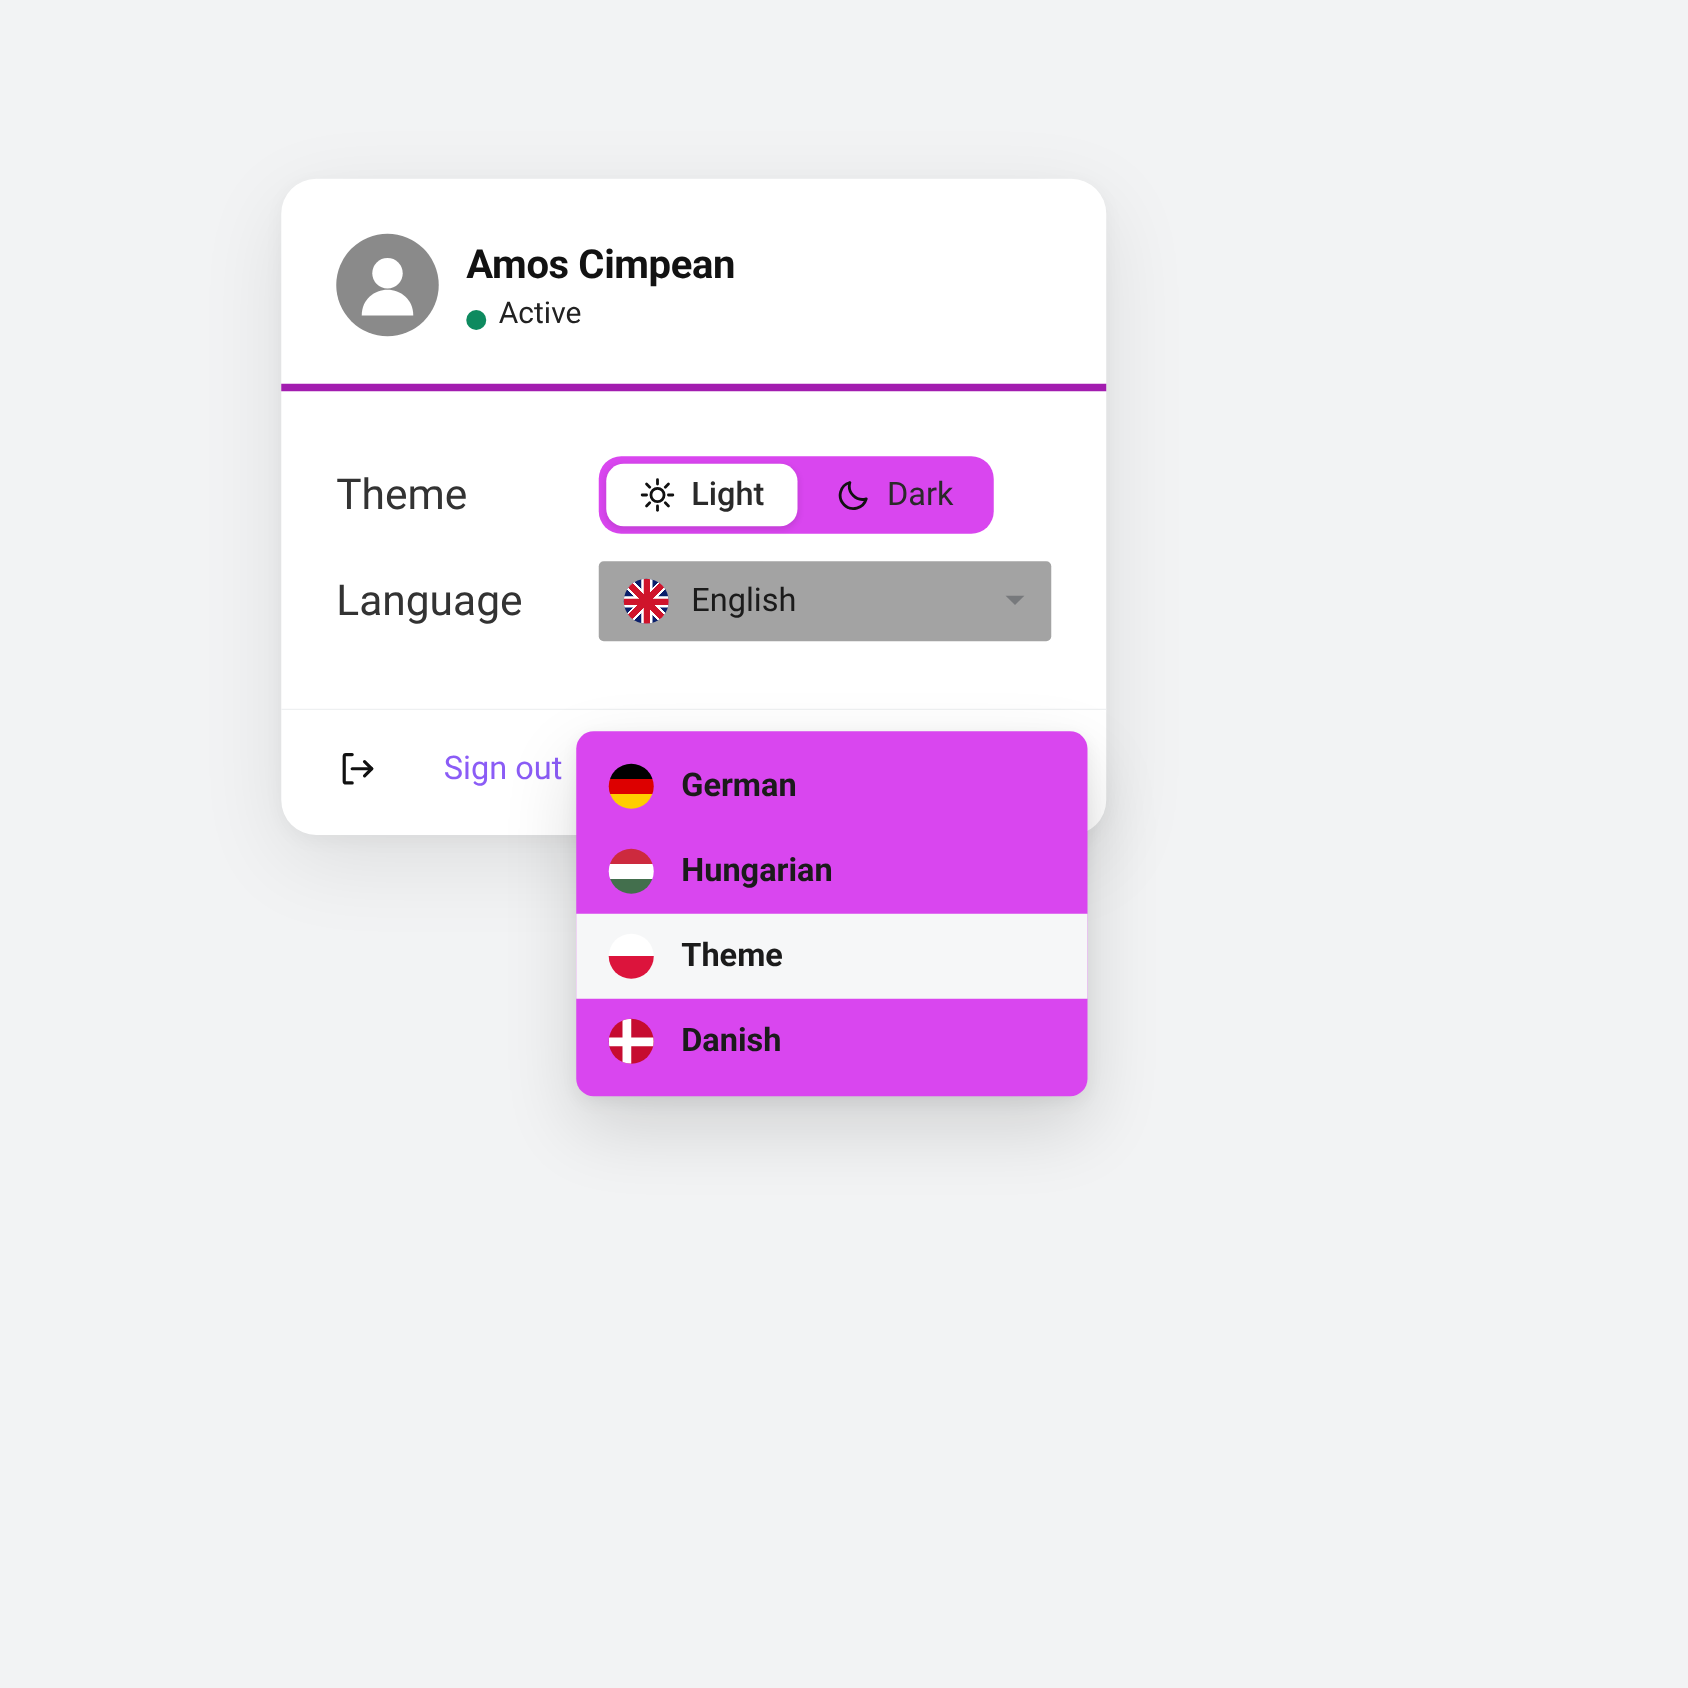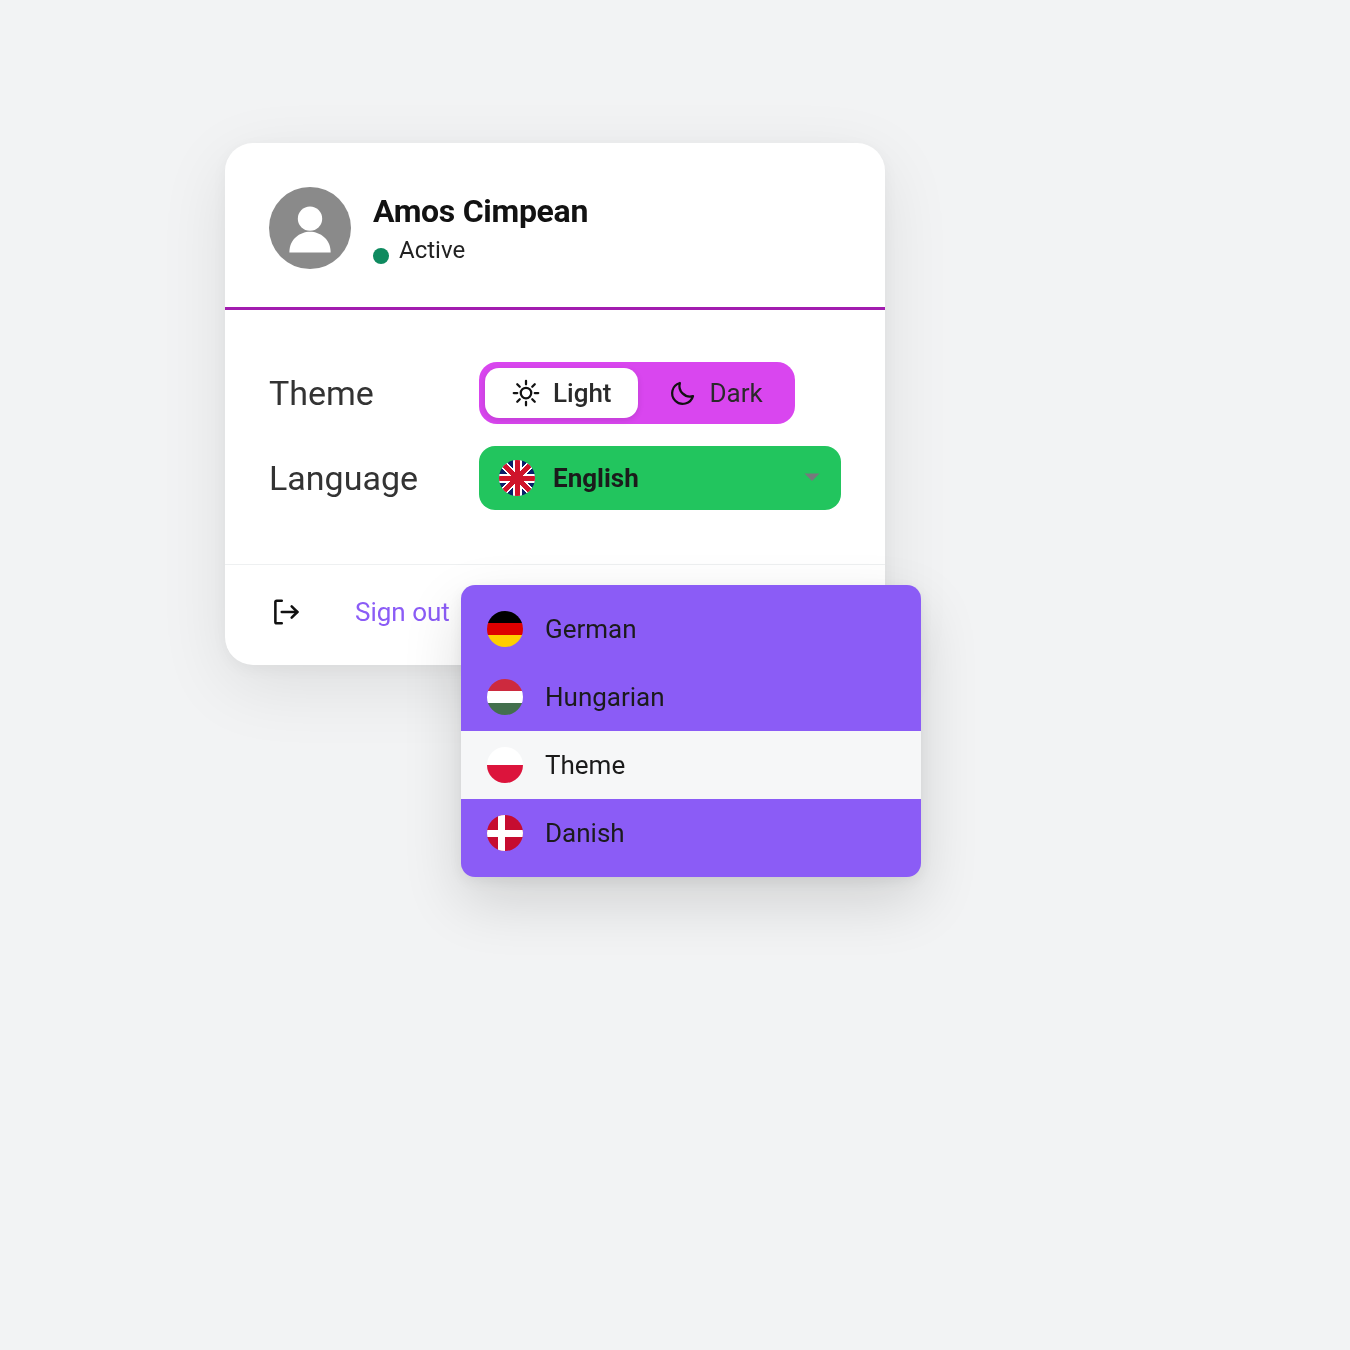--- a/index.html
+++ b/index.html
@@ -15,21 +15,21 @@
     position:absolute;
     left:225px; top:143px;
     width:660px;
     background:#ffffff;
     border-radius:28px;
     box-shadow: 0 20px 70px rgba(0,0,0,0.09), 0 4px 16px rgba(0,0,0,0.04);
   }
   .section-profile {
     display:flex; align-items:center;
     padding:44px 44px 38px 44px;
-    border-bottom:3px solid #a21caf;
+    border-bottom:6px solid #a21caf;
   }
   .avatar-wrap {
     width:82px; height:82px;
     border-radius:50%;
     background:#8a8a8a;
     display:flex; align-items:center; justify-content:center;
     flex-shrink:0;
   }
   .avatar-wrap svg { width:60px; height:60px; display:block; }
   .profile-text { margin-left:22px; }
@@ -61,27 +61,26 @@
   }
   .seg-btn.active {
     background:#ffffff;
     box-shadow:0 2px 6px rgba(0,0,0,0.12);
     font-weight:500;
   }
   .seg-btn svg { width:30px; height:30px; display:block; }
 
   .lang-select {
     flex:1;
-    background:#22c55e;
-    border-radius:16px;
+    background:#a3a3a3;
+    border-radius:4px;
     display:flex; align-items:center;
     padding:14px 20px;
     cursor:pointer;
     position:relative;
-    font-weight:bold;
   }
   .flag {
     width:36px; height:36px; border-radius:50%;
     flex-shrink:0; margin-right:18px;
     position:relative; overflow:hidden;
   }
   .lang-name { font-size:26px; flex:1; }
   .caret {
     width:18px; height:18px;
     color:#77797c;
@@ -92,25 +91,26 @@
     display:flex; align-items:center; gap:20px;
     padding:30px 44px 36px 44px;
     cursor:pointer;
   }
   .signout-icon svg { width:34px; height:34px; display:block; }
   .signout-label { font-size:26px; color:#8b5cf6;margin-left:32px; }
 
   .dropdown {
     position:absolute;
     left:461px; top:585px;
-    width:460px;
-    background:#8b5cf6;
+    width:409px;
+    background:#d946ef;
     border-radius:14px;
     box-shadow: 0 24px 60px rgba(0,0,0,0.14), 0 4px 14px rgba(0,0,0,0.06);
     padding:10px 0;
+    font-weight:bold;
   }
   .dd-item {
     display:flex; align-items:center;
     padding:16px 26px;
     cursor:pointer;
   }
   .dd-item.hover { background:#f6f7f8; }
   .dd-item .flag { margin-right:22px; }
   .dd-item .lang-name { font-size:26px; }
 

